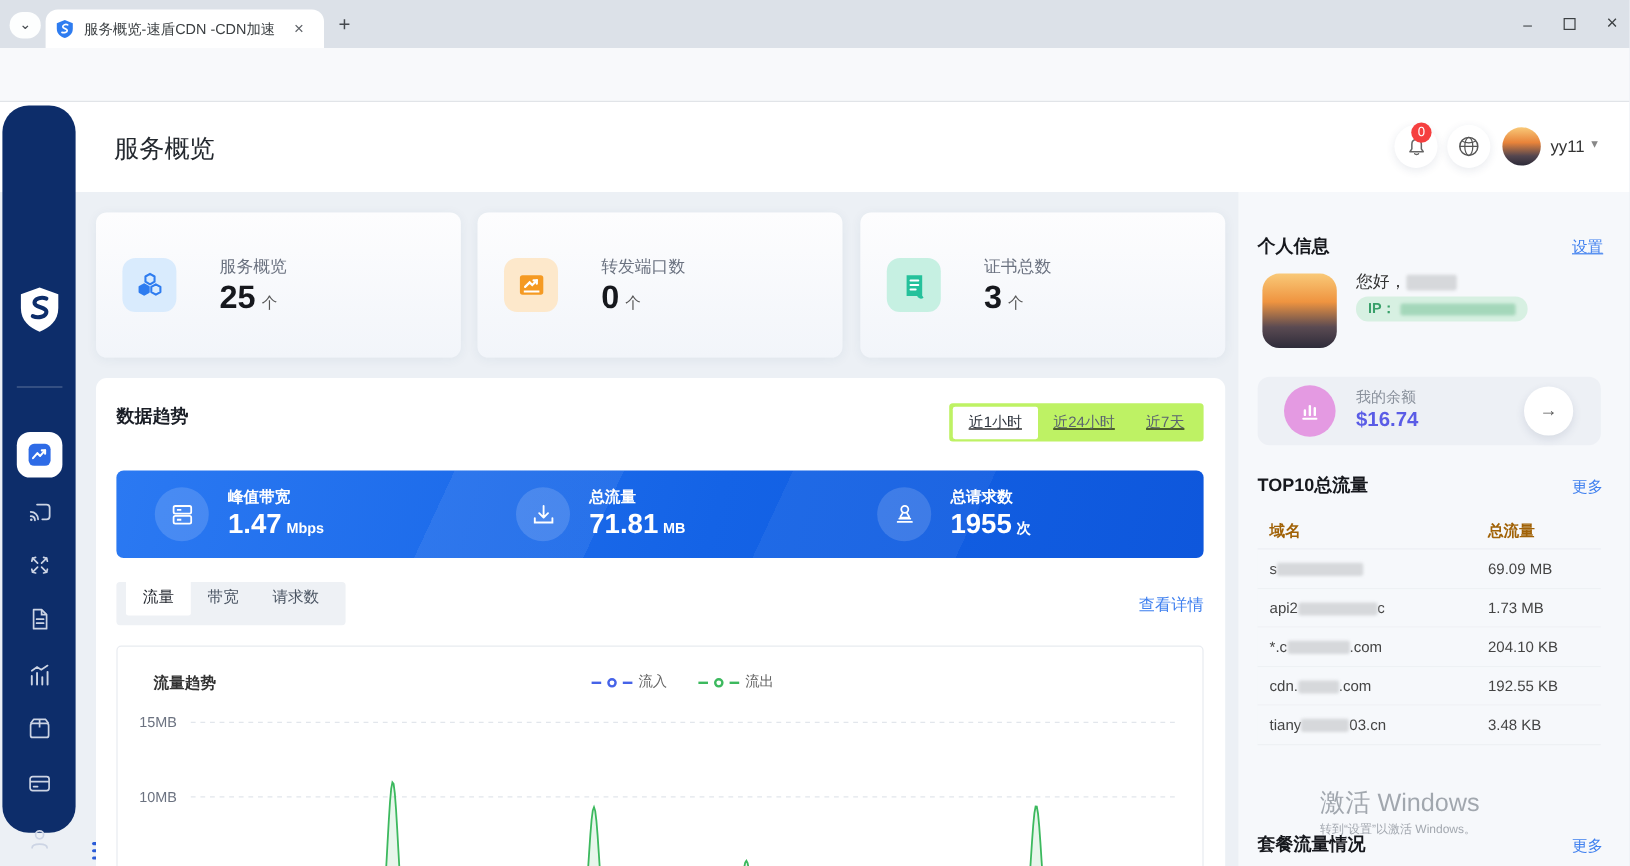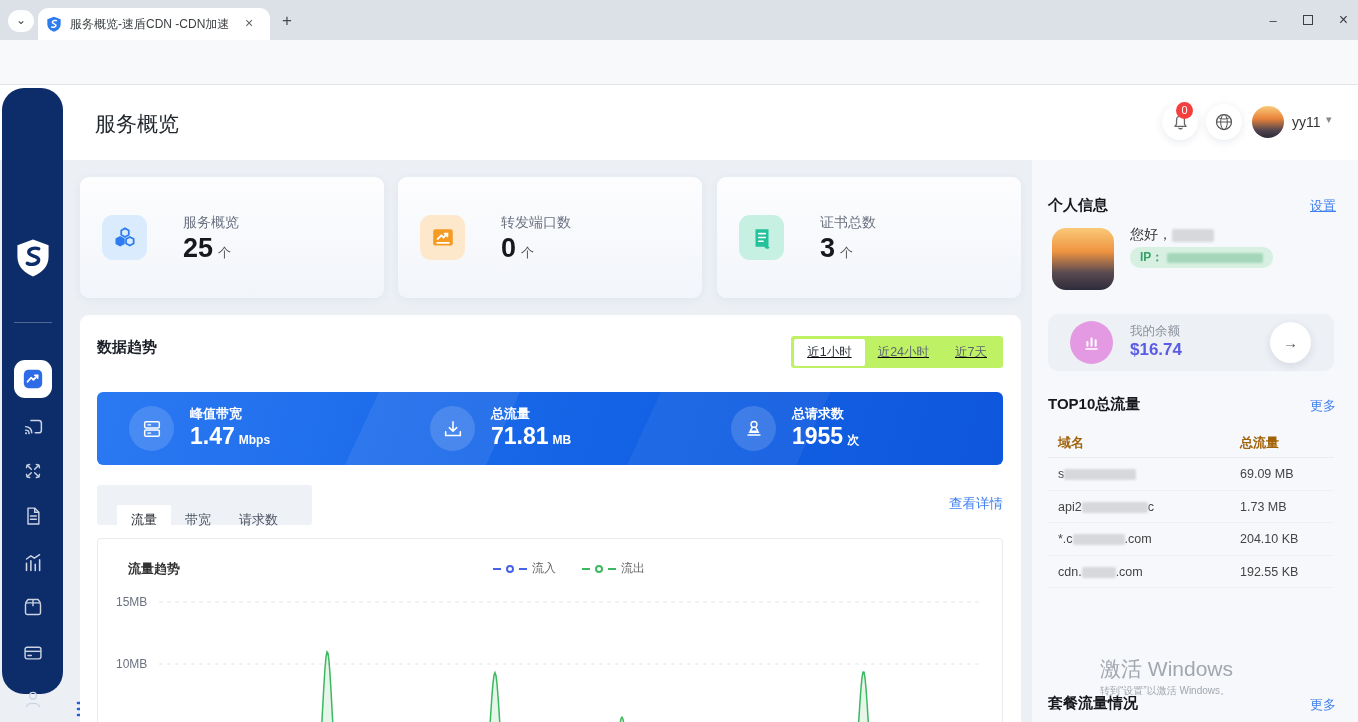--- a/index.html
+++ b/index.html
@@ -58,21 +58,21 @@
   .time-tab.active { background:#fff; color:#2b313b; }
   .banner { position:absolute; left:17px; top:77px; width:906px; height:73px; border-radius:6px;
             background:linear-gradient(105deg,#2b79f2 0%,#1463e6 55%,#0e57dc 100%); overflow:hidden; }
   .banner::after { content:""; position:absolute; inset:0;
             background:linear-gradient(115deg, transparent 30%, rgba(255,255,255,.07) 30%, rgba(255,255,255,.07) 45%, transparent 45%, transparent 60%, rgba(255,255,255,.05) 60%, rgba(255,255,255,.05) 78%, transparent 78%); }
   .bn-metric { position:absolute; top:0; height:73px; }
   .bn-icon { position:absolute; top:14px; width:45px; height:45px; border-radius:50%; background:rgba(255,255,255,.15); display:flex; align-items:center; justify-content:center; z-index:2; }
   .bn-label { position:absolute; left:61px; top:13px; font-size:13px; font-weight:bold; color:#fff; z-index:2; white-space:nowrap; }
   .bn-value { position:absolute; left:61px; top:31px; font-size:23px; font-weight:bold; color:#fff; z-index:2; white-space:nowrap; }
   .bn-unit { font-size:12px; font-weight:bold; margin-left:4px; }
-  .metric-tabs { position:absolute; left:17px; top:170px; height:36px; background:#eef1f5; display:flex; align-items:flex-start; padding:20px; border-radius:3px; }
+  .metric-tabs { position:absolute; left:17px; top:170px; height:36px; background:#eef1f5; display:flex; align-items:flex-end; padding:8px; border-radius:3px; }
   .metric-tab { font-size:13px; color:#4b5563; padding:6px 14px; border-radius:2px; }
   .metric-tab.active { background:#fff; color:#23272f; }
   .detail-link { position:absolute; right:18px; top:180px; font-size:13.5px; color:#4080ef; }
 
   
   .chart-card { position:absolute; left:17px; top:223px; width:906px; height:200px; background:#fff; border:1px solid #e8ebf0; border-radius:4px; }
   .cc-title { position:absolute; left:30px; top:21px; font-size:13px; font-weight:bold; color:#333; }
   .legend { position:absolute; left:395px; top:21px; display:flex; gap:26px; }
   .legend-item { display:flex; align-items:center; gap:5px; font-size:12px; color:#666; }
   .lg-line { width:8px; height:2px; display:inline-block; }
@@ -445,19 +445,23 @@
     <span class="t-col2">1.73 MB</span>
   </div>
   <div class="t10-row">
     <span class="t-col1"><span>*.c</span><span class="redact" style="width:52px; height:11px;"></span><span>.com</span></span>
     <span class="t-col2">204.10 KB</span>
   </div>
   <div class="t10-row">
     <span class="t-col1"><span>cdn.</span><span class="redact" style="width:34px; height:11px;"></span><span>.com</span></span>
     <span class="t-col2">192.55 KB</span>
   </div>
+  <div class="t10-row">
+    <span class="t-col1"><span>tiany</span><span class="redact" style="width:40px; height:11px;"></span><span>03.cn</span></span>
+    <span class="t-col2">3.48 KB</span>
+  </div>
 </div>
 
 <div class="wm1">激活 Windows</div>
 <div class="wm2">转到“设置”以激活 Windows。</div>
 
 <span class="rp-title" style="left:1048px; top:694px; z-index:6;">套餐流量情况</span>
 <span class="rp-link" style="left:1310px; top:696px; z-index:6;">更多</span>
 
 </body></html>

